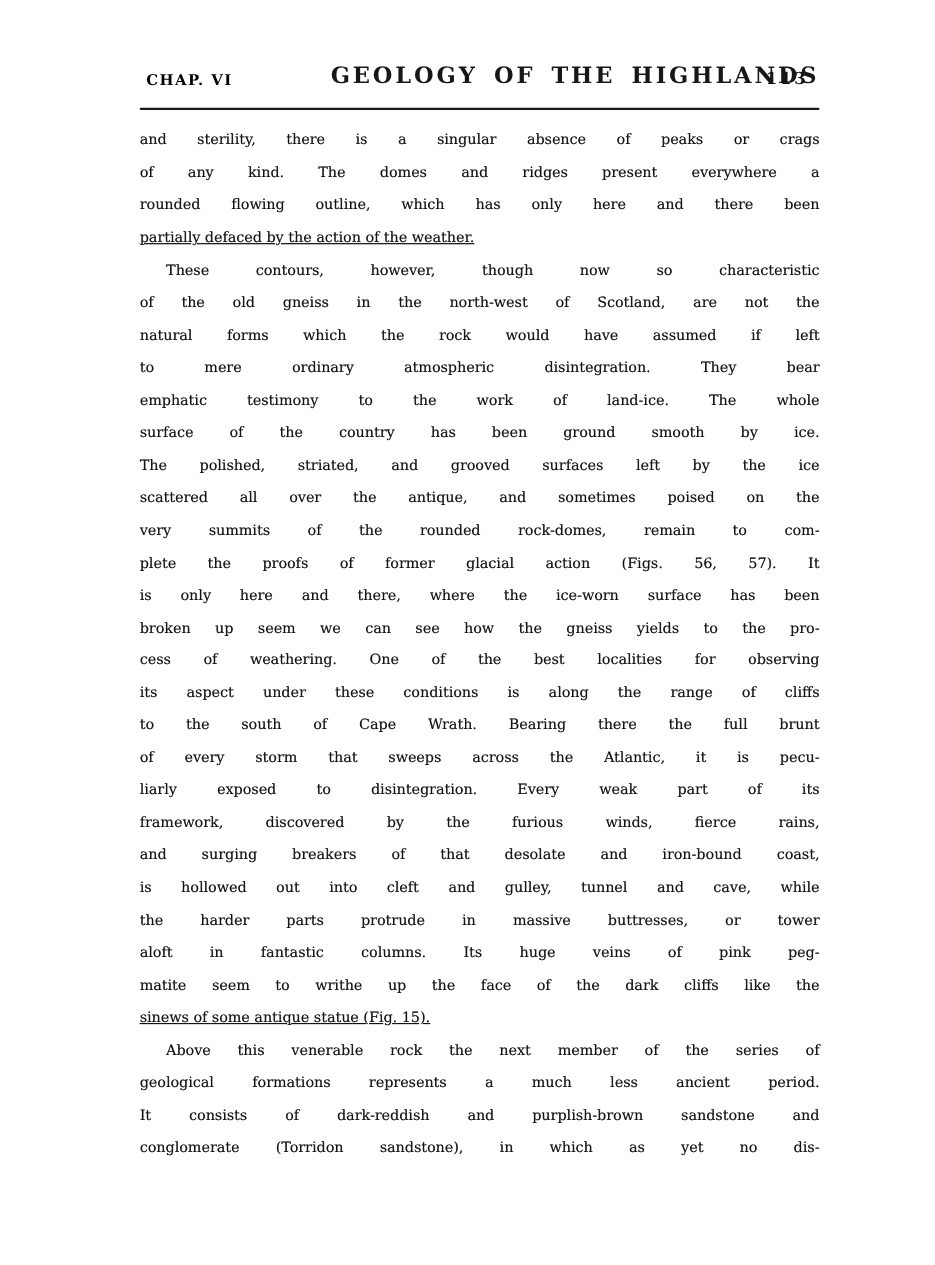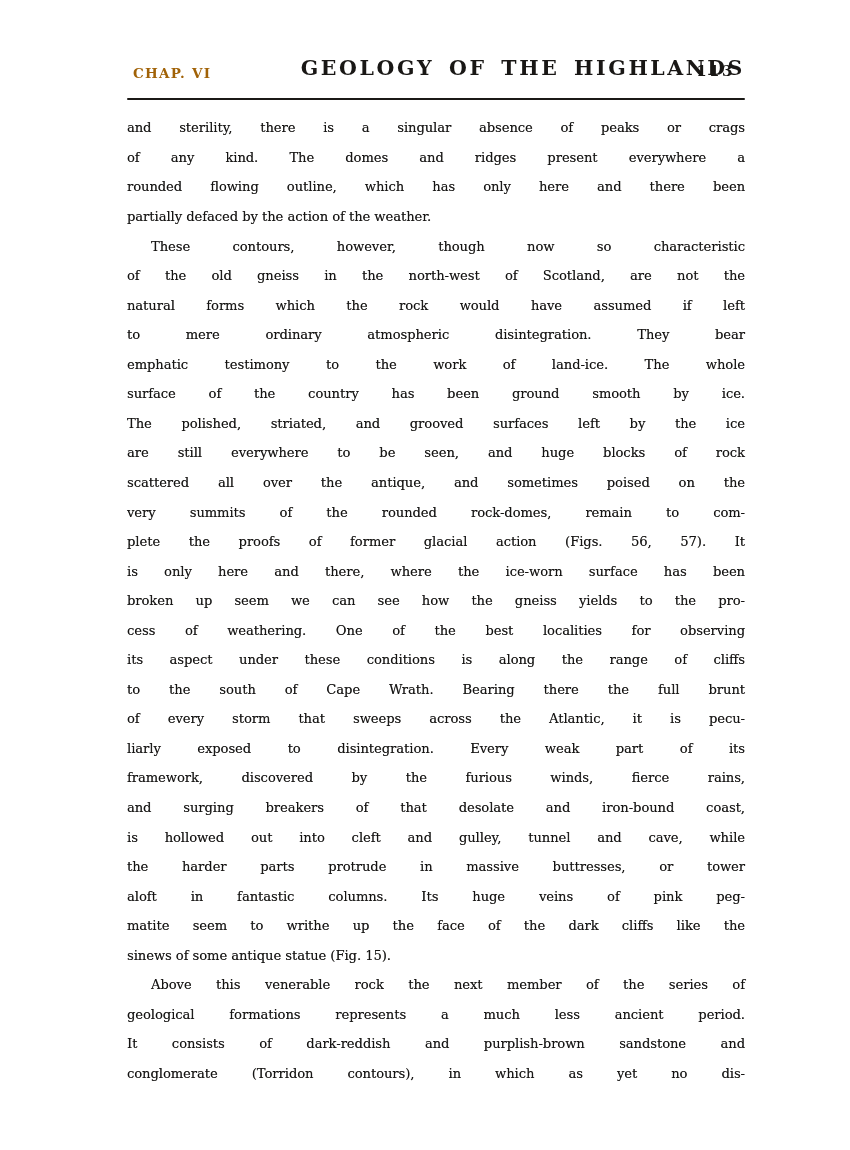--- a/index.html
+++ b/index.html
@@ -20,21 +20,21 @@
     width: 618px;
   }
   .header {
     position: relative;
     height: 32px;
   }
   .chapter {
     position: absolute; left: 6px; top: 9px;
     font-size: 13.5px; font-weight: bold;
     letter-spacing: 1.3px;
-    color: #a16207;
+    color: #000000;
   }
   .running-title {
     position: absolute; left: 0; right: 0; top: 0;
     text-align: right;
     font-size: 20.5px; font-weight: bold;
     letter-spacing: 2.6px; word-spacing: 5px;
     color: #191715;
   }
   .page-number {
     position: absolute; right: 10px; top: 6px;
@@ -56,20 +56,21 @@
     text-shadow: 0.22px 0 0 rgba(20,18,16,0.55);
   }
   .para { margin: 0; }
   .para .line {
     text-align: justify;
     text-align-last: justify;
     white-space: nowrap;
   }
   .para .line.lastline {
     text-align-last: left;
+    text-decoration: underline;
   }
   .para .line.firstline-indent { text-indent: 24px; }
 </style>
 </head>
 <body>
 
 <div class="page">
   <div class="content">
     <div class="header">
       <span class="chapter">CHAP. VI</span>
@@ -85,21 +86,20 @@
           <div class="line lastline">partially defaced by the action of the weather.</div>
         </div>
         <div class="para">
           <div class="line firstline-indent">These contours, however, though now so characteristic</div>
           <div class="line">of the old gneiss in the north-west of Scotland, are not the</div>
           <div class="line">natural forms which the rock would have assumed if left</div>
           <div class="line">to mere ordinary atmospheric disintegration.  They bear</div>
           <div class="line">emphatic testimony to the work of land-ice.  The whole</div>
           <div class="line">surface of the country has been ground smooth by ice.</div>
           <div class="line">The polished, striated, and grooved surfaces left by the ice</div>
-          <div class="line">are still everywhere to be seen, and huge blocks of rock</div>
           <div class="line">scattered all over the antique, and sometimes poised on the</div>
           <div class="line">very summits of the rounded rock-domes, remain to com-</div>
           <div class="line">plete the proofs of former glacial action (Figs. 56, 57).  It</div>
           <div class="line">is only here and there, where the ice-worn surface has been</div>
           <div class="line">broken up seem we can see how the gneiss yields to the pro-</div>
           <div class="line">cess of weathering.  One of the best localities for observing</div>
           <div class="line">its aspect under these conditions is along the range of cliffs</div>
           <div class="line">to the south of Cape Wrath.  Bearing there the full brunt</div>
           <div class="line">of every storm that sweeps across the Atlantic, it is pecu-</div>
           <div class="line">liarly exposed to disintegration.  Every weak part of its</div>
@@ -108,17 +108,17 @@
           <div class="line">is hollowed out into cleft and gulley, tunnel and cave, while</div>
           <div class="line">the harder parts protrude in massive buttresses, or tower</div>
           <div class="line">aloft in fantastic columns.  Its huge veins of pink peg-</div>
           <div class="line">matite seem to writhe up the face of the dark cliffs like the</div>
           <div class="line lastline">sinews of some antique statue (Fig. 15).</div>
         </div>
         <div class="para">
           <div class="line firstline-indent">Above this venerable rock the next member of the series of</div>
           <div class="line">geological formations represents a much less ancient period.</div>
           <div class="line">It consists of dark-reddish and purplish-brown sandstone and</div>
-          <div class="line">conglomerate (Torridon contours), in which as yet no dis-</div>
+          <div class="line">conglomerate (Torridon sandstone), in which as yet no dis-</div>
         </div>
       </div>
   </div>
 </div>
 
 </body></html>

